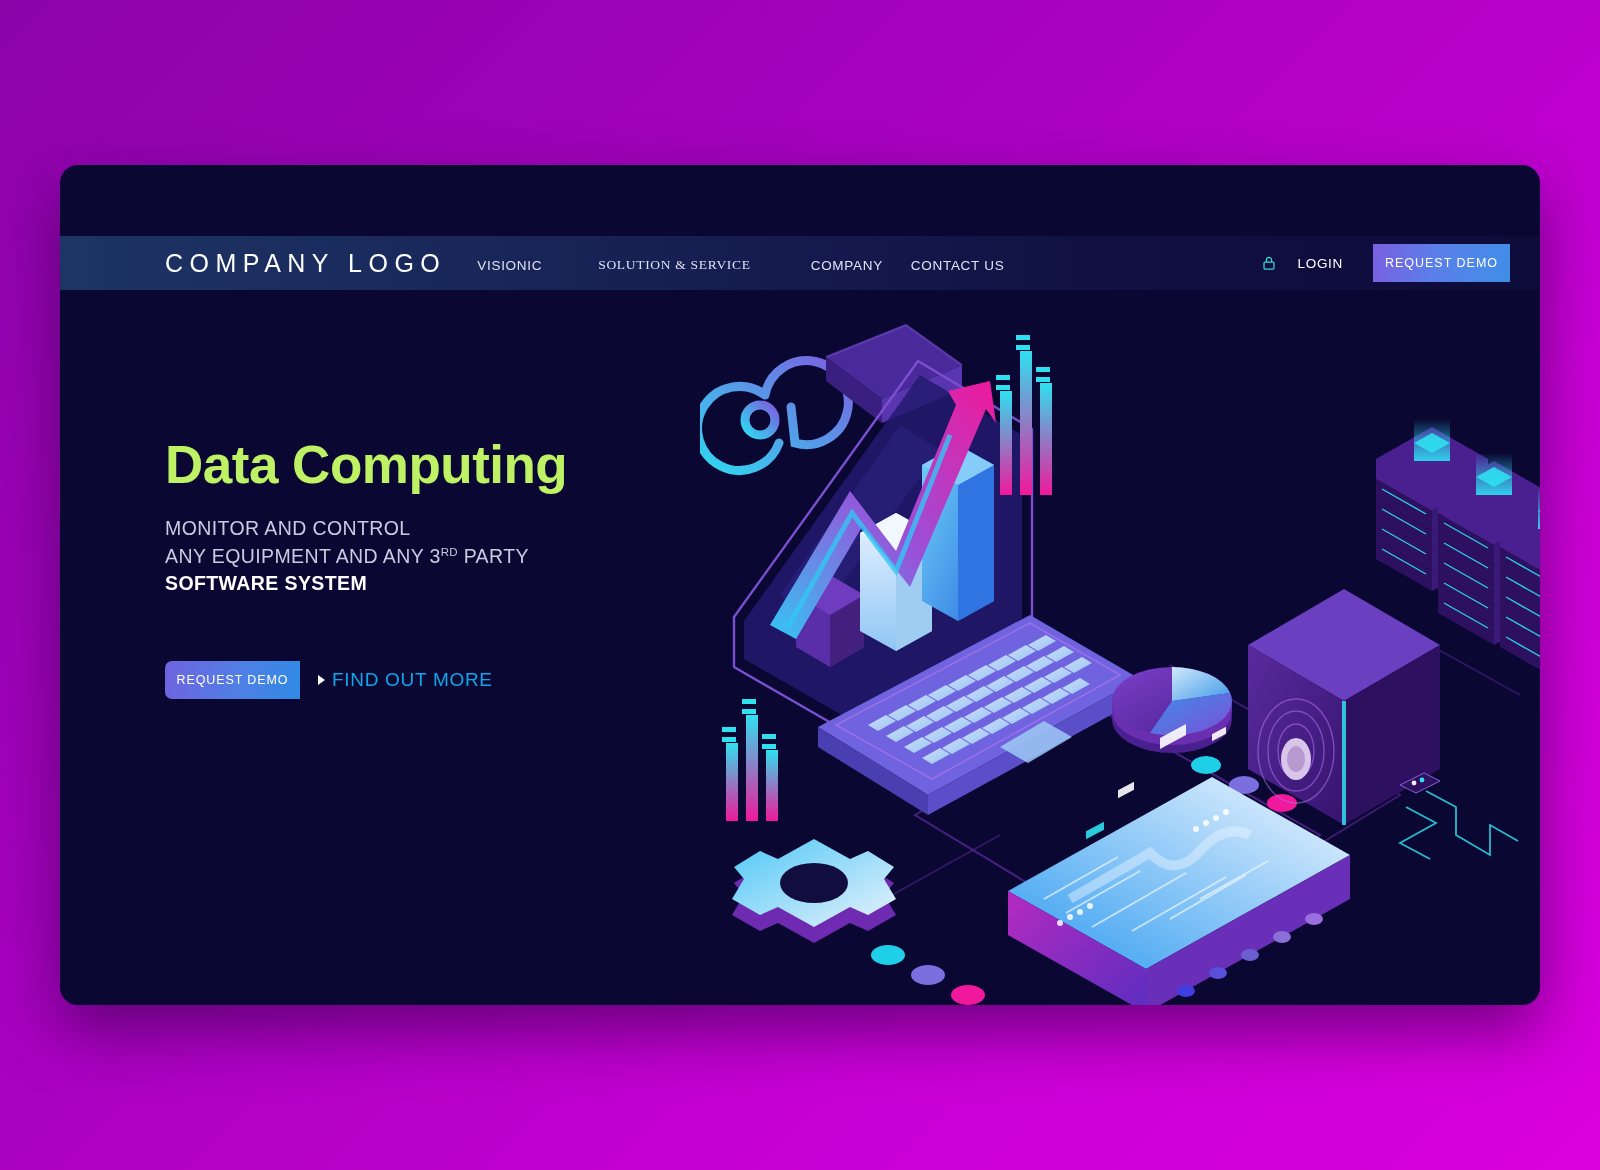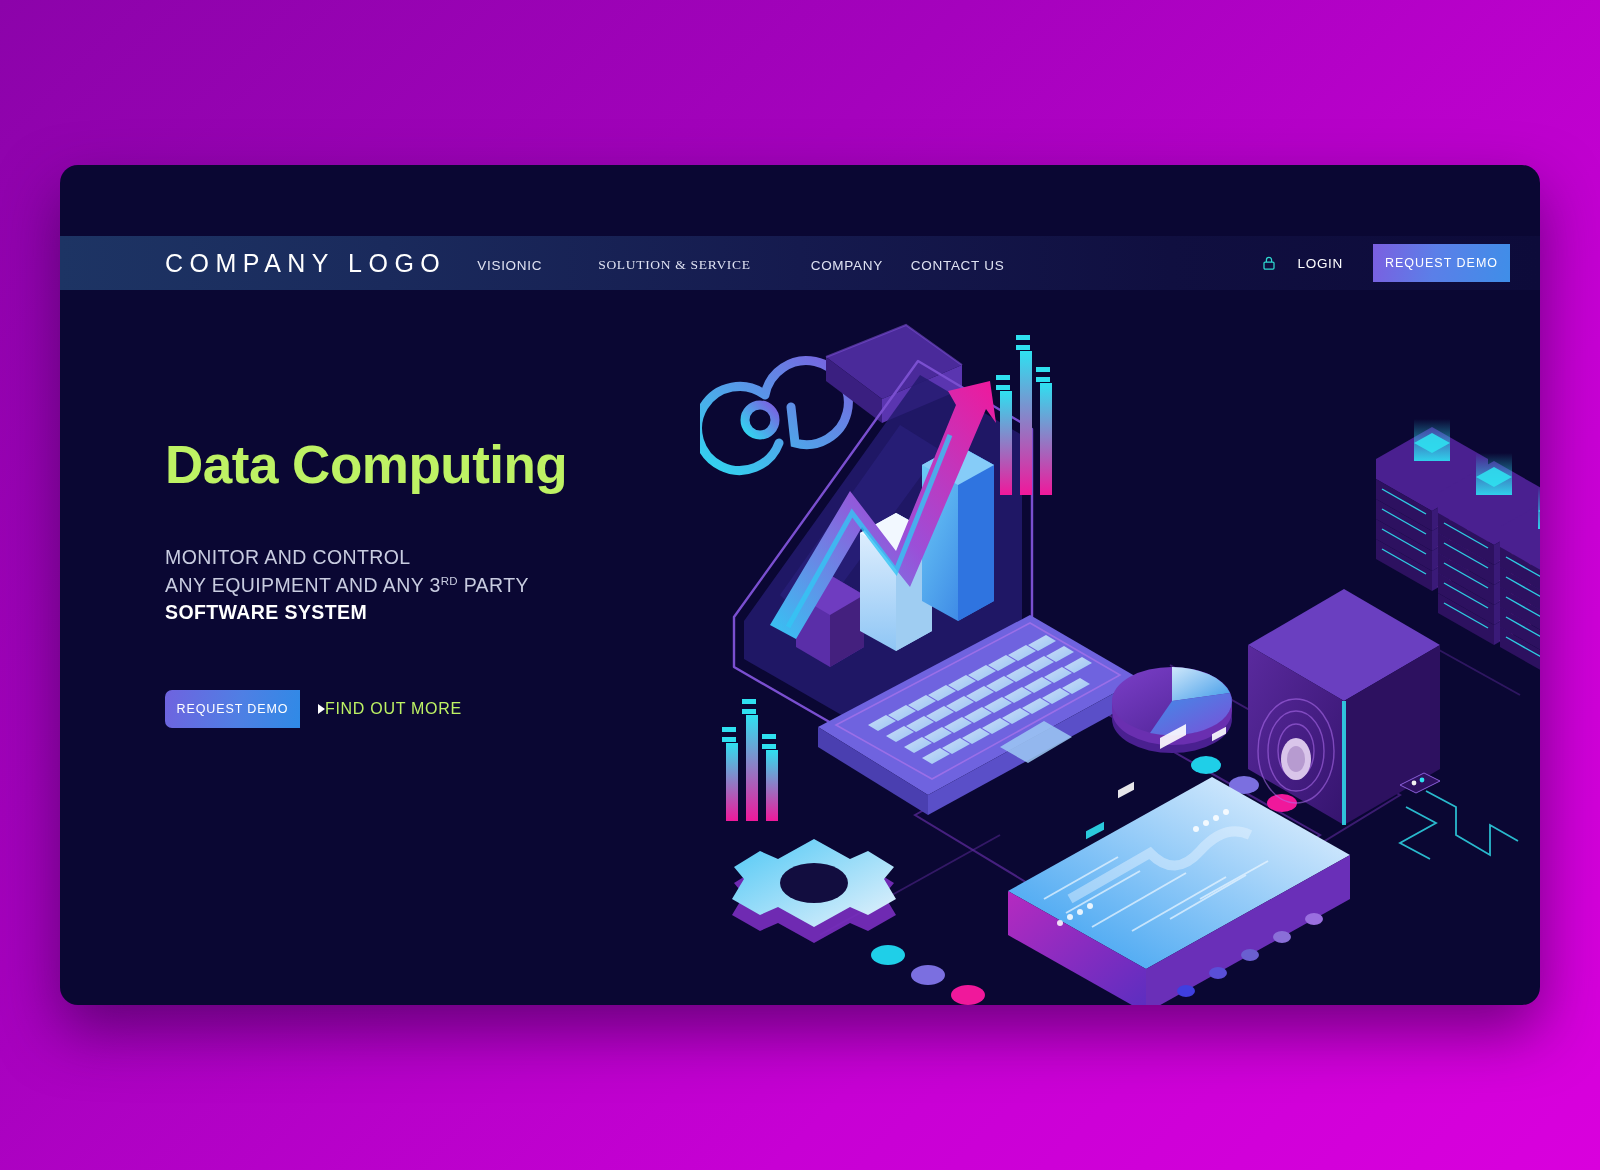--- a/index.html
+++ b/index.html
@@ -54,36 +54,36 @@
     cursor:pointer; border:none; font-family:inherit;
     margin-right:30px;
   }
 
   
   .copy { position:absolute; left:105px; top:272px; width:520px; }
   .headline {
     color:#bef264; font-size:53px; font-weight:bold; letter-spacing:-.5px;
     line-height:1.05;
   }
-  .sub { margin-top:51px; color:#c8cce0; font-size:19.5px; line-height:1.43; letter-spacing:.4px; }
+  .sub { margin-top:22px; color:#c8cce0; font-size:19.5px; line-height:1.43; letter-spacing:.4px; }
   .sub .b { color:#fff; font-weight:bold; }
   .sub sup { font-size:11.5px; vertical-align:super; letter-spacing:.2px; }
 
   .ctas { margin-top:63px; display:flex; align-items:center; }
   .cta-demo {
     width:135px; height:38px;
     background:linear-gradient(100deg,#6f63df 0%,#4f7fe4 55%,#2f8ae6 100%);
     border-radius:7px 0 0 7px;
     color:#fff; font-size:12.5px; letter-spacing:.9px;
     display:flex; align-items:center; justify-content:center;
     cursor:pointer; border:none; font-family:inherit;
   }
   .cta-more {
-    margin-left:18px; display:flex; align-items:center; 
-    color:#bef264; font-size:16px; letter-spacing:.7px; cursor:pointer;
+    margin-left:18px; display:flex; align-items:center; gap:7px;
+    color:#0ea5e9; font-size:19px; letter-spacing:.7px; cursor:pointer;
   }
   .tri {
     width:0;height:0;border-left:7px solid #fff;
     border-top:5px solid transparent;border-bottom:5px solid transparent;
   }
 
   
   .illus { position:absolute; right:0; top:130px; width:840px; height:720px; }
   .illus svg { display:block; width:100%; height:100%; }
 </style>

